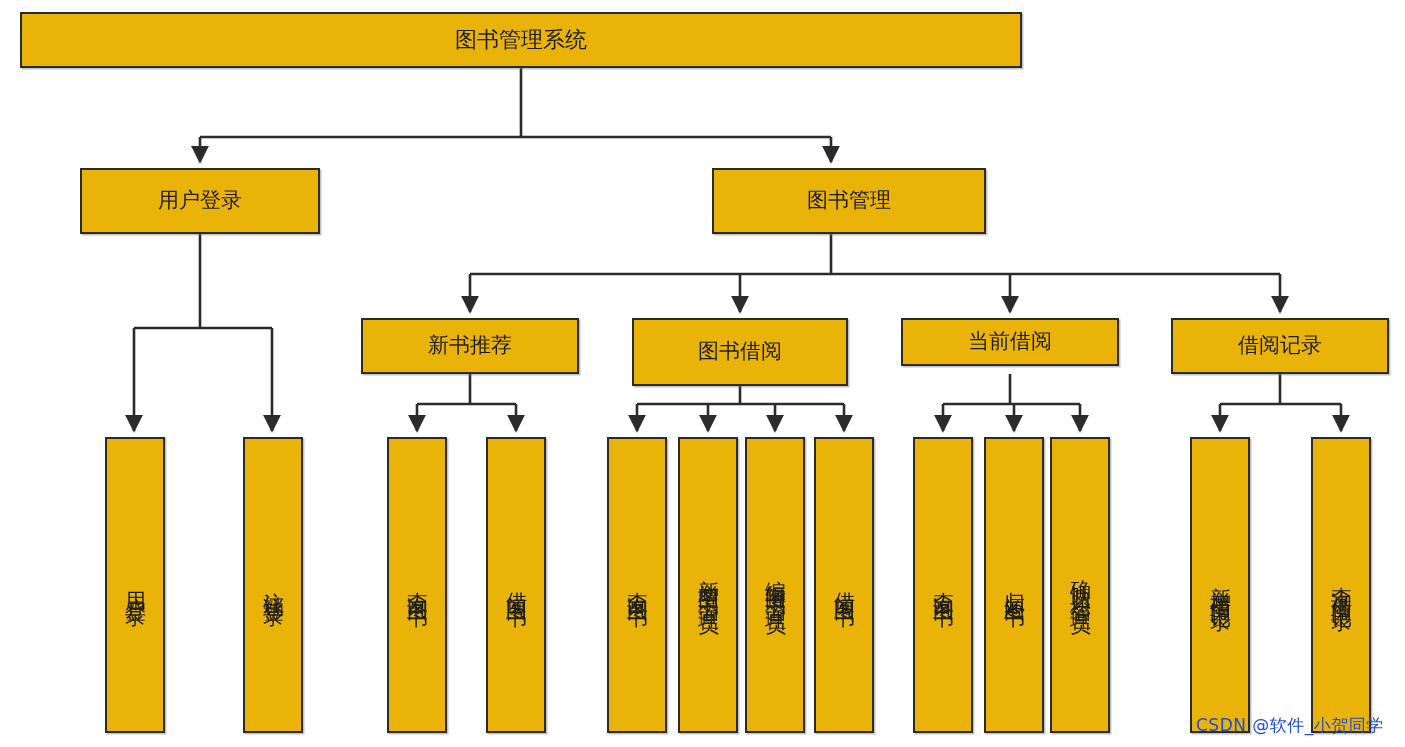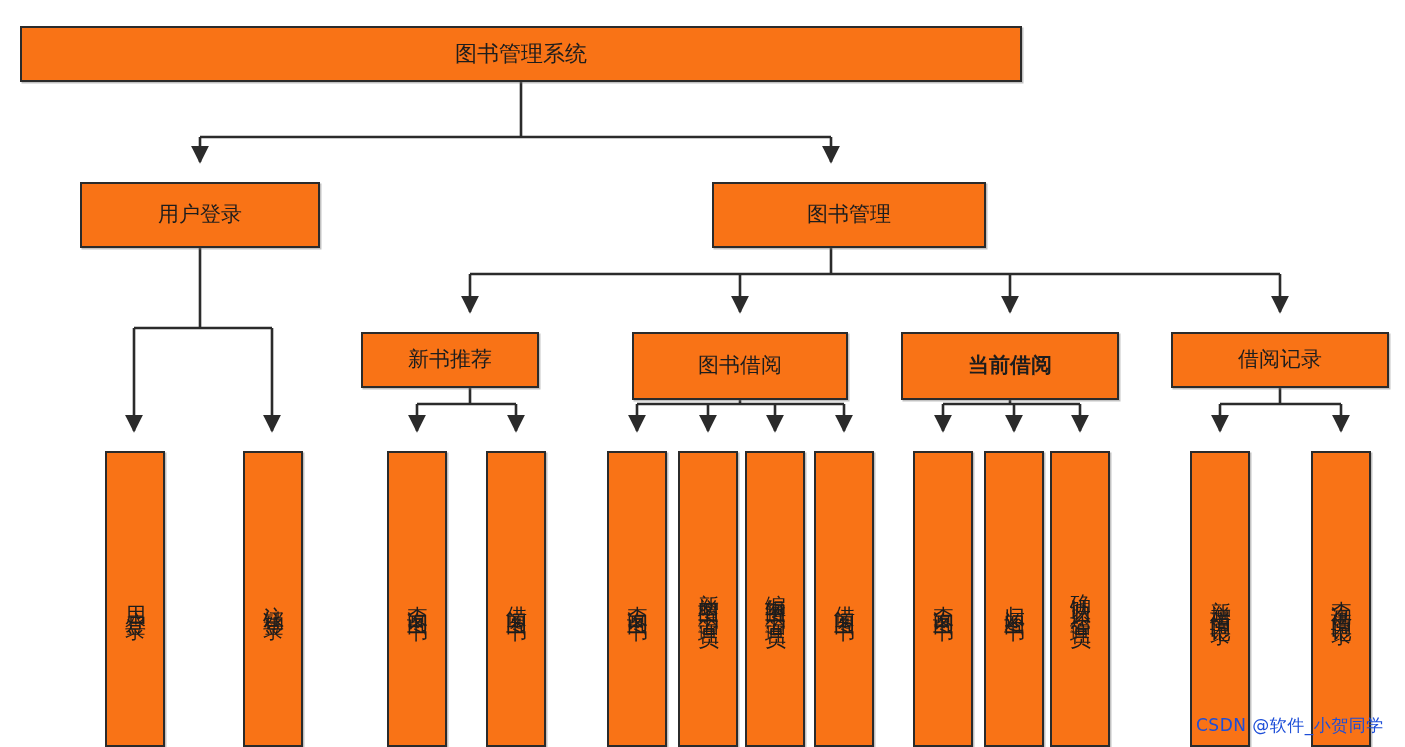--- a/index.html
+++ b/index.html
@@ -22,27 +22,26 @@
     position: absolute;
     left: 0;
     top: 0;
     width: 1405px;
     height: 747px;
     pointer-events: none;
   }
   .node {
     position: absolute;
     box-sizing: border-box;
-    background: #f97316;
+    background: #eab308;
     border: 2px solid #2b2b2b;
     box-shadow: 1.5px 1.5px 0 rgba(120,120,120,0.45);
     display: flex;
     align-items: center;
     justify-content: center;
-    margin-top: 14px;
   }
   .node .label {
     color: #1d1d1d;
     text-align: center;
     line-height: 1.12;
     white-space: nowrap;
   }
   
   .node.horiz .label {
     writing-mode: horizontal-tb;
@@ -133,27 +132,27 @@
     <span class="label">图书管理系统</span>
   </div>
 
   <div class="node horiz" style="left: 80px; top: 168px; width: 240px; height: 66px;">
     <span class="label">用户登录</span>
   </div>
   <div class="node horiz" style="left: 712px; top: 168px; width: 274px; height: 66px;">
     <span class="label">图书管理</span>
   </div>
 
-  <div class="node horiz" style="left: 361px; top: 318px; width: 178px; height: 56px;">
+  <div class="node horiz" style="left: 361px; top: 318px; width: 218px; height: 56px;">
     <span class="label">新书推荐</span>
   </div>
   <div class="node horiz" style="left: 632px; top: 318px; width: 216px; height: 68px;">
     <span class="label">图书借阅</span>
   </div>
-  <div class="node horiz" style="left: 901px; top: 318px; width: 218px; height: 68px; font-weight: bold;">
+  <div class="node horiz" style="left: 901px; top: 318px; width: 218px; height: 48px;">
     <span class="label">当前借阅</span>
   </div>
   <div class="node horiz" style="left: 1171px; top: 318px; width: 218px; height: 56px;">
     <span class="label">借阅记录</span>
   </div>
 
   <div class="node vert" style="left: 105px; top: 437px; width: 60px; height: 296px;">
     <span class="label">用户登录</span>
   </div>
   <div class="node vert" style="left: 243px; top: 437px; width: 60px; height: 296px;">

